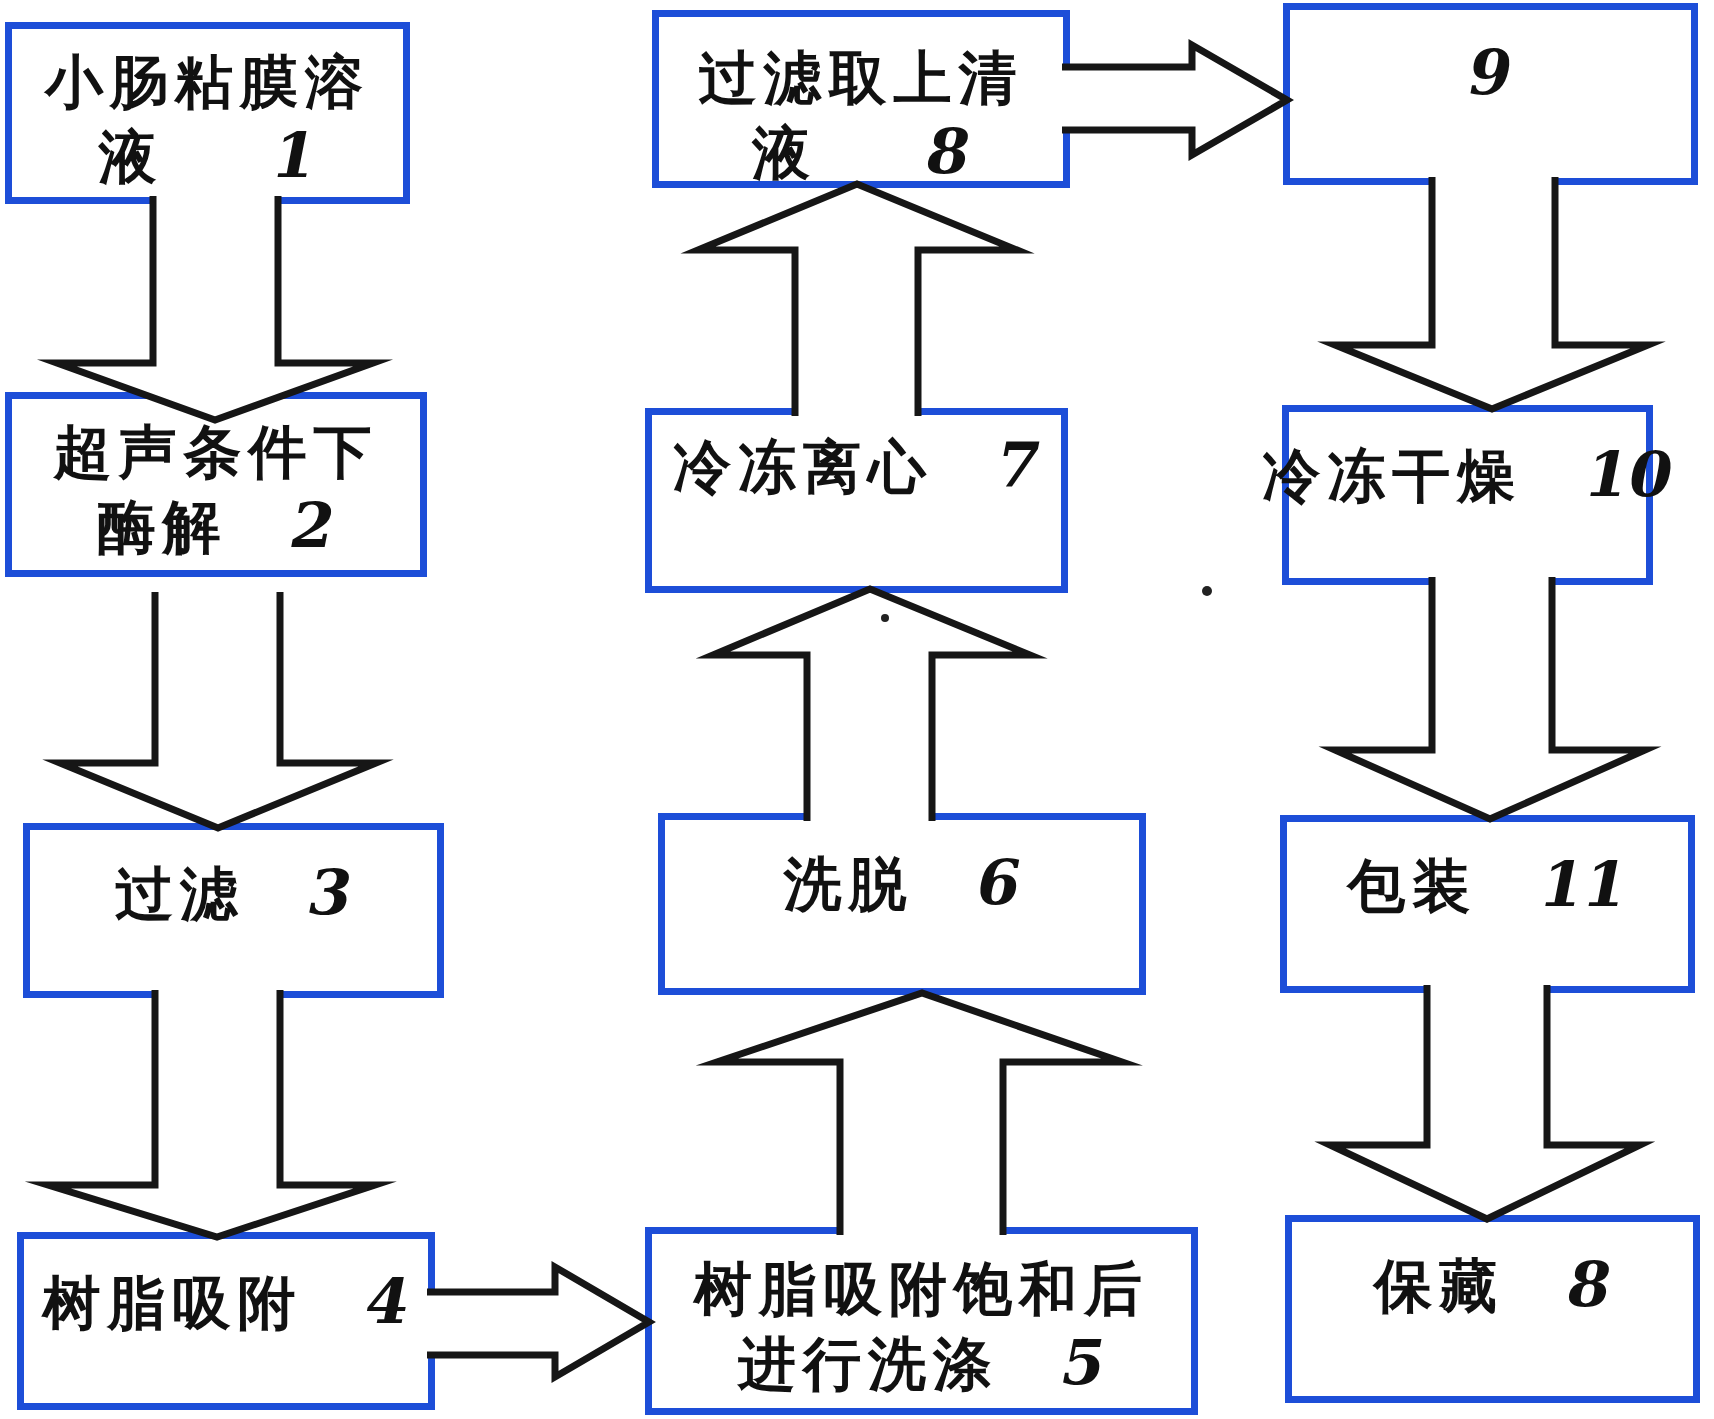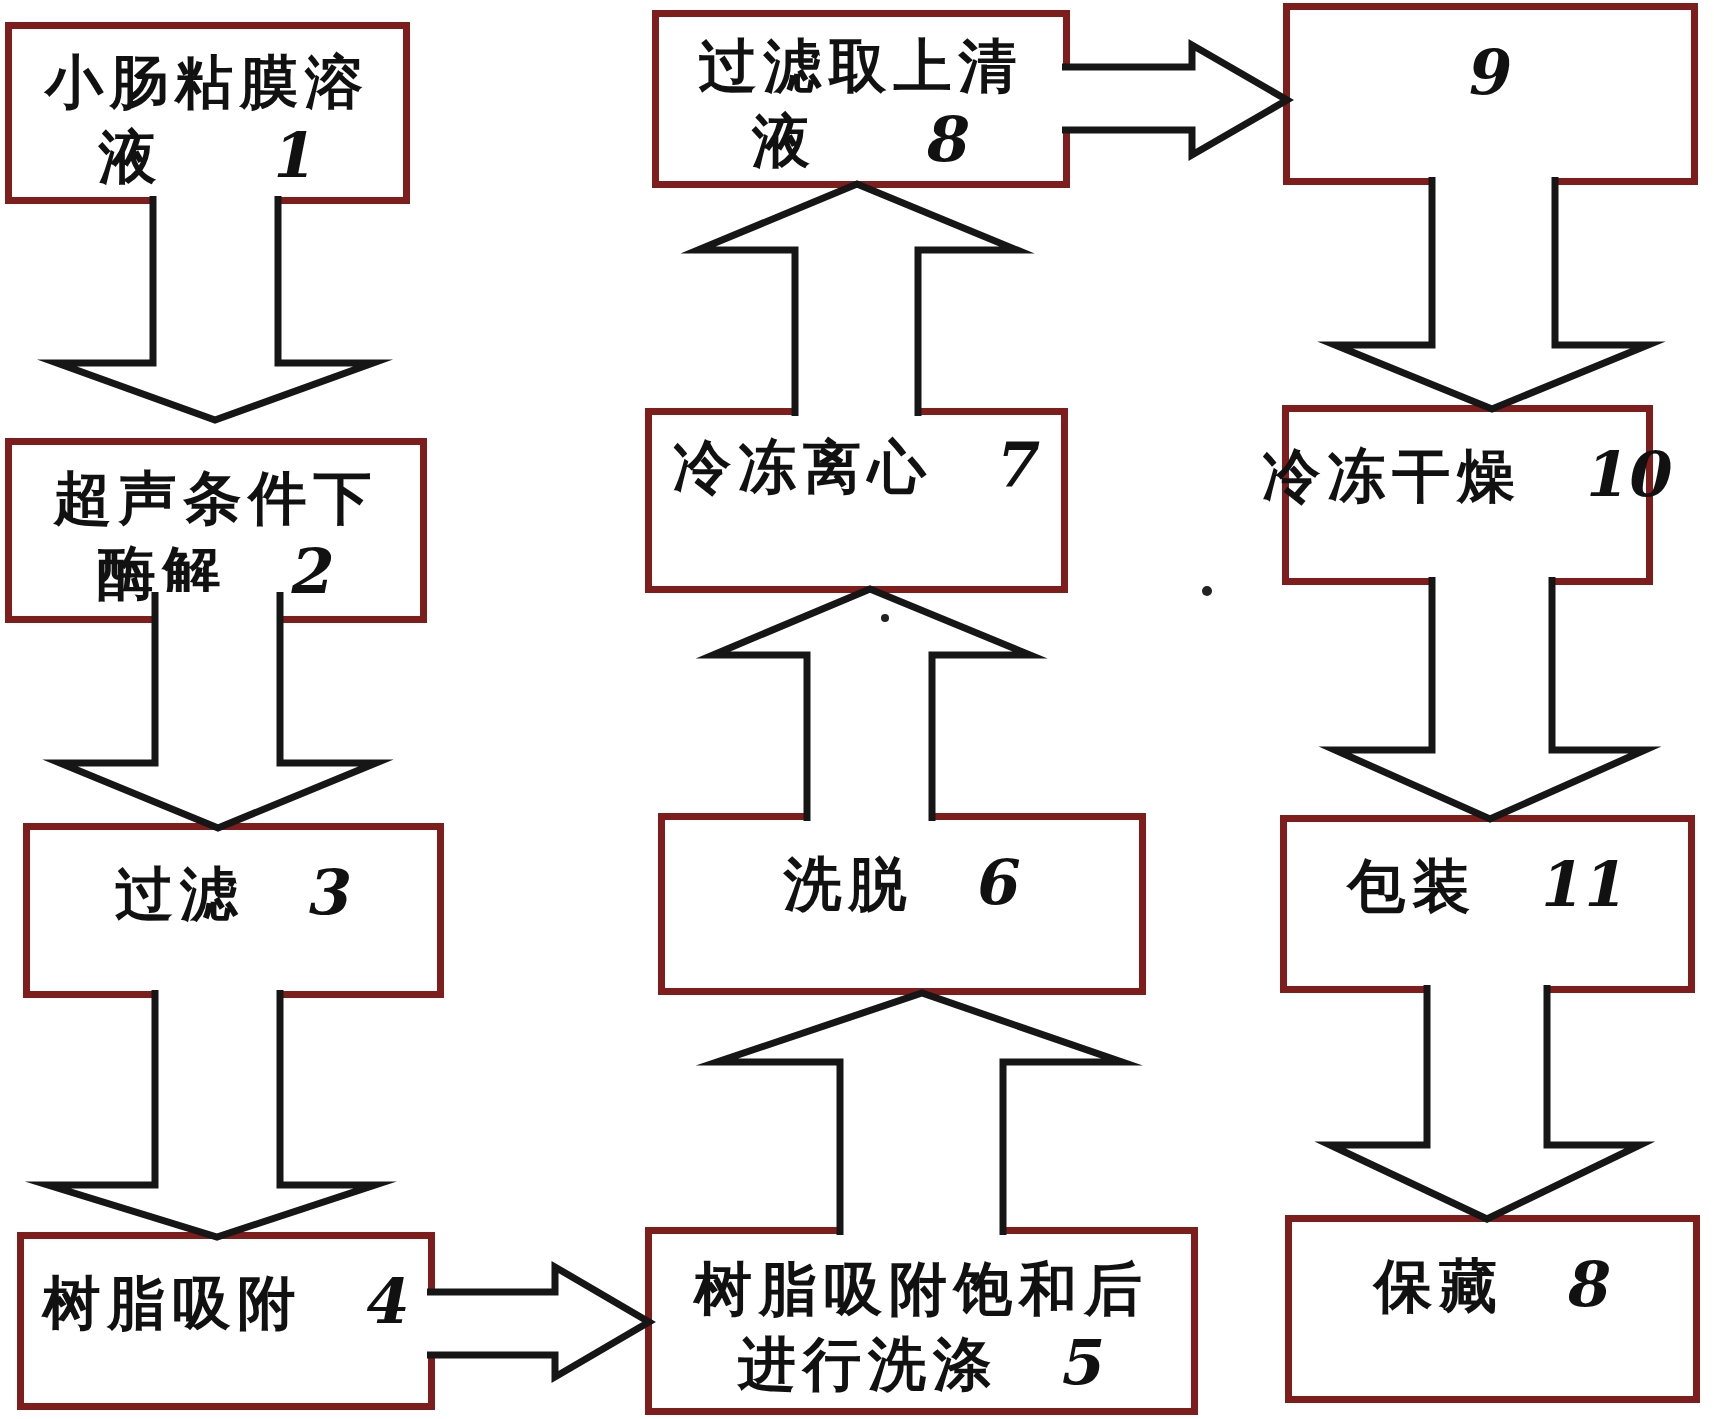--- a/index.html
+++ b/index.html
@@ -7,21 +7,21 @@
     position:relative;
     width:1714px;
     height:1419px;
     background:#ffffff;
     font-family:"Liberation Sans", sans-serif;
     overflow:hidden;
   }
   .node{
     position:absolute;
     box-sizing:border-box;
-    border:7px solid #7f1d1d;
+    border:7px solid #1d4ed8;
     background:#ffffff;
     display:flex;
     flex-direction:column;
     align-items:center;
     z-index:1;
   }
   .bline{
     display:flex;
     align-items:baseline;
     justify-content:center;
@@ -67,21 +67,21 @@
   <div class="node" style="left:5px;top:22px;width:405px;height:182px;">
     <div class="bline first">
       <span>小肠粘膜溶</span>
     </div>
     <div class="bline gap-wide">
       <span>液</span>
       <span class="num">1</span>
     </div>
   </div>
 
-  <div class="node" style="left:5px;top:438px;width:422px;height:185px;">
+  <div class="node" style="left:5px;top:392px;width:422px;height:185px;">
     <div class="bline first">
       <span>超声条件下</span>
     </div>
     <div class="bline">
       <span>酶解</span>
       <span class="num">2</span>
     </div>
   </div>
 
   <div class="node" style="left:23px;top:823px;width:421px;height:175px;">
@@ -116,21 +116,21 @@
   </div>
 
   <div class="node" style="left:645px;top:408px;width:423px;height:185px;">
     <div class="bline only" style="margin-top:14px;">
       <span>冷冻离心</span>
       <span class="num">7</span>
     </div>
   </div>
 
   <div class="node" style="left:652px;top:10px;width:418px;height:178px;">
-    <div class="bline first" style="margin-top:12px;justify-content:center;">
+    <div class="bline first" style="margin-top:24px;justify-content:center;">
       <span>过滤取上清</span>
     </div>
     <div class="bline gap-wide">
       <span>液</span>
       <span class="num">8</span>
     </div>
   </div>
 
   <div class="node" style="left:1283px;top:3px;width:415px;height:182px;">
     <div class="bline only">

